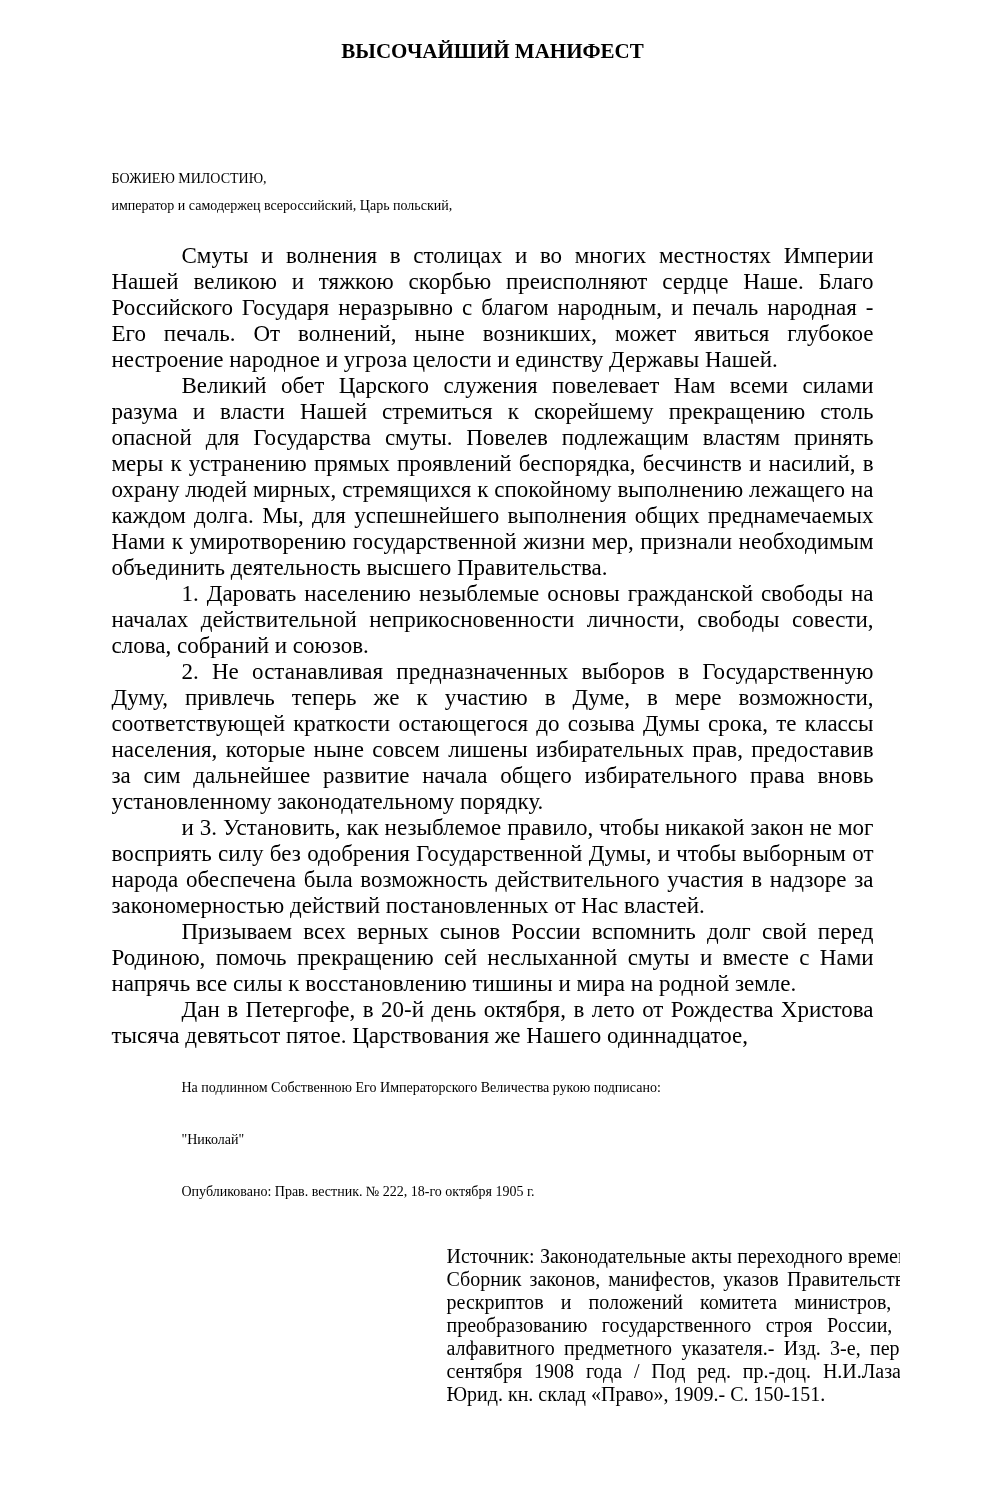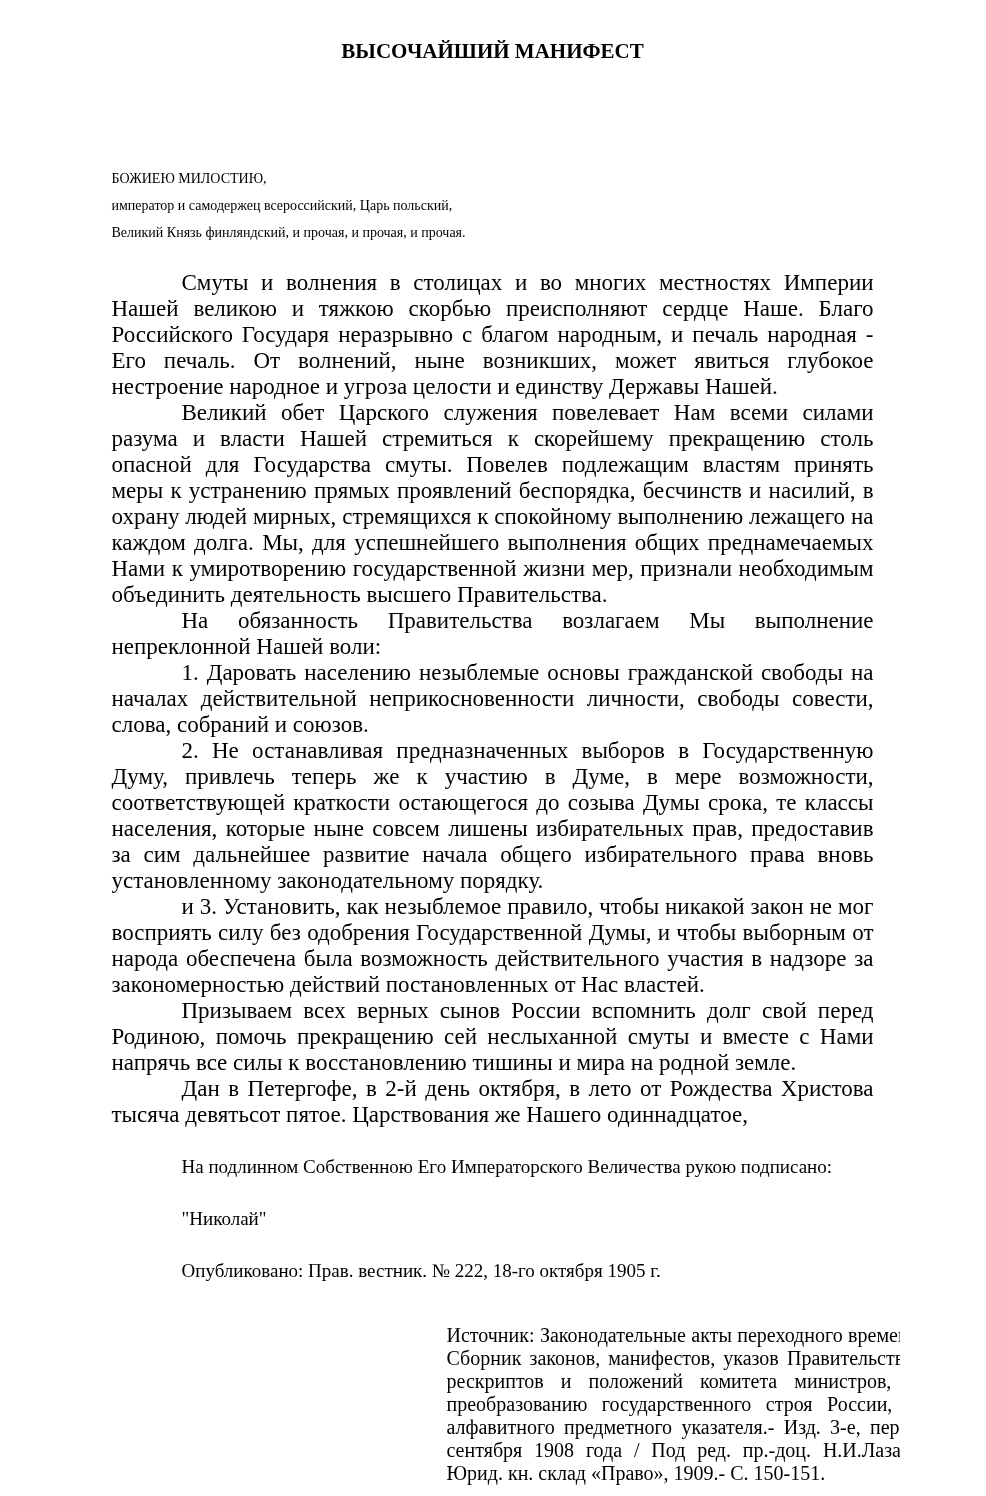--- a/index.html
+++ b/index.html
@@ -46,21 +46,21 @@
     font-size: 23px;
     line-height: 26px;
     text-align: justify;
   }
   .body-text p {
     margin: 0;
     text-indent: 70px;
   }
   
   .signature-block {
-    font-size: 19px;
+    font-size: 14px;
     line-height: 26px;
   }
   .signature-block p {
     margin: 26px 0 0 0;
     text-indent: 70px;
     text-align: left;
   }
   
   .source-citation {
     margin: 40px 0 0 335px;
@@ -75,32 +75,30 @@
 
 <div class="page">
 
   <header class="title-block">
     <div class="title-line">ВЫСОЧАЙШИЙ МАНИФЕСТ</div>
   </header>
 
   <section class="invocation">
     <div>БОЖИЕЮ МИЛОСТИЮ,</div>
     <div>император и самодержец всероссийский, Царь польский,</div>
-    <div>Великий Князь финляндский, и прочая, и прочая, и прочая.</div>
   </section>
 
   <section class="body-text">
     <p>Смуты и волнения в столицах и во многих местностях Империи Нашей великою и тяжкою скорбью преисполняют сердце Наше. Благо Российского Государя неразрывно с благом народным, и печаль народная - Его печаль. От волнений, ныне возникших, может явиться глубокое нестроение народное и угроза целости и единству Державы Нашей.</p>
     <p>Великий обет Царского служения повелевает Нам всеми силами разума и власти Нашей стремиться к скорейшему прекращению столь опасной для Государства смуты. Повелев подлежащим властям принять меры к устранению прямых проявлений беспорядка, бесчинств и насилий, в охрану людей мирных, стремящихся к спокойному выполнению лежащего на каждом долга. Мы, для успешнейшего выполнения общих преднамечаемых Нами к умиротворению государственной жизни мер, признали необходимым объединить деятельность высшего Правительства.</p>
-    <p>На обязанность Правительства возлагаем Мы выполнение непреклонной Нашей воли:</p>
     <p>1. Даровать населению незыблемые основы гражданской свободы на началах действительной неприкосновенности личности, свободы совести, слова, собраний и союзов.</p>
     <p>2. Не останавливая предназначенных выборов в Государственную Думу, привлечь теперь же к участию в Думе, в мере возможности, соответствующей краткости остающегося до созыва Думы срока, те классы населения, которые ныне совсем лишены избирательных прав, предоставив за сим дальнейшее развитие начала общего избирательного права вновь установленному законодательному порядку.</p>
     <p>и 3. Установить, как незыблемое правило, чтобы никакой закон не мог восприять силу без одобрения Государственной Думы, и чтобы выборным от народа обеспечена была возможность действительного участия в надзоре за закономерностью действий постановленных от Нас властей.</p>
     <p>Призываем всех верных сынов России вспомнить долг свой перед Родиною, помочь прекращению сей неслыханной смуты и вместе с Нами напрячь все силы к восстановлению тишины и мира на родной земле.</p>
-    <p>Дан в Петергофе, в 2-й день октября, в лето от Рождества Христова тысяча девятьсот пятое. Царствования же Нашего одиннадцатое,</p>
+    <p>Дан в Петергофе, в 20-й день октября, в лето от Рождества Христова тысяча девятьсот пятое. Царствования же Нашего одиннадцатое,</p>
   </section>
 
   <section class="signature-block">
     <p>На подлинном Собственною Его Императорского Величества рукою подписано:</p>
     <p>"Николай"</p>
     <p>Опубликовано: Прав. вестник. № 222, 18-го октября 1905 г.</p>
   </section>
 
   <footer class="source-citation">Источник: Законодательные акты переходного времени. 1904-1908 гг.: Сборник законов, манифестов, указов Правительствующему Сенату, рескриптов и положений комитета министров, относящихся к преобразованию государственного строя России, с приложением алфавитного предметного указателя.- Изд. 3-е, пересм. и доп. по I сентября 1908 года / Под ред. пр.-доц. Н.И.Лазаревского.- СПб.: Юрид. кн. склад «Право», 1909.- С. 150-151.</footer>
 

